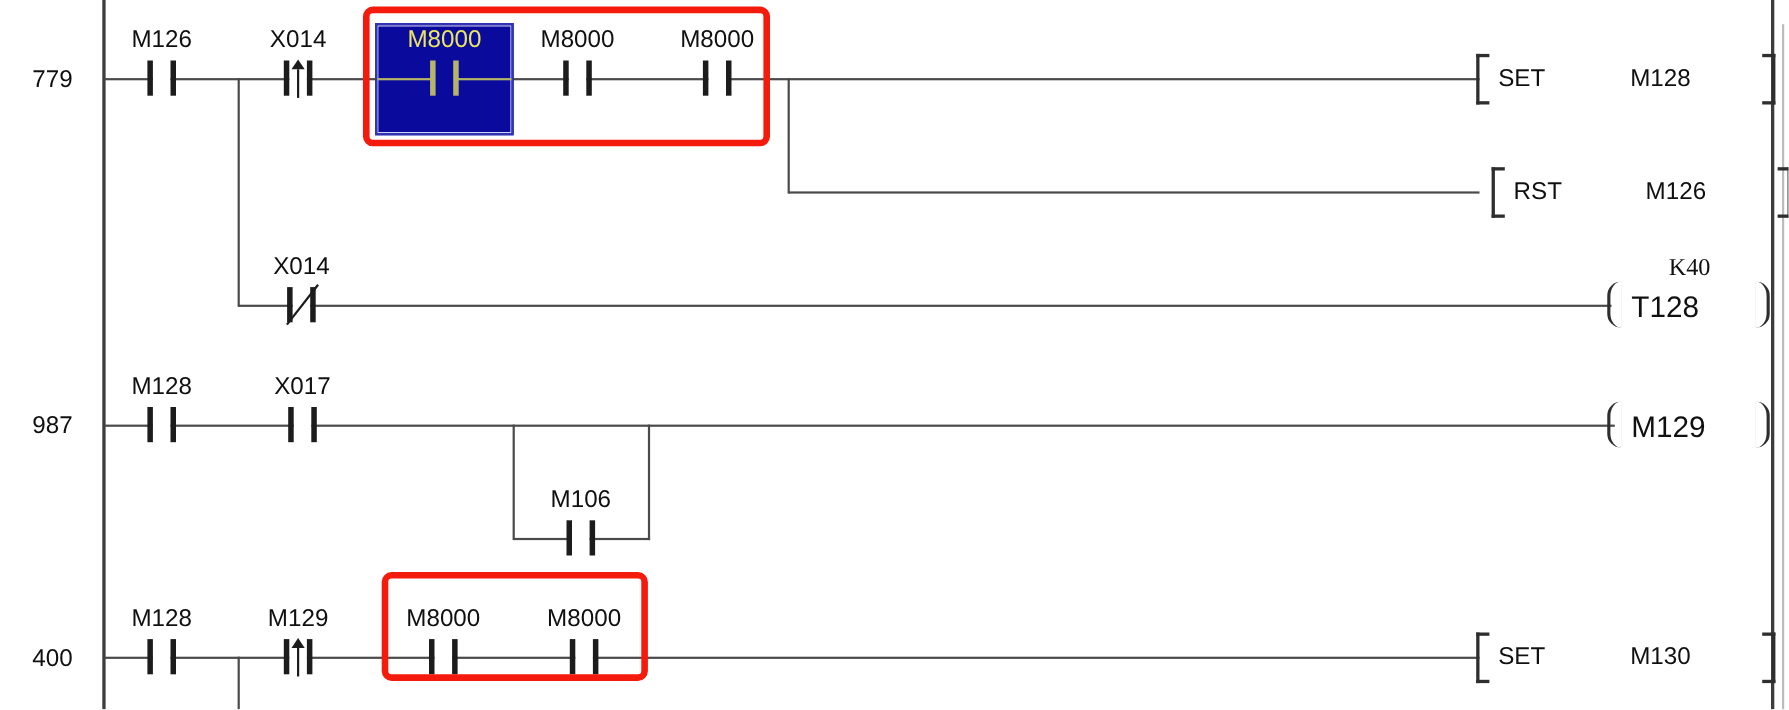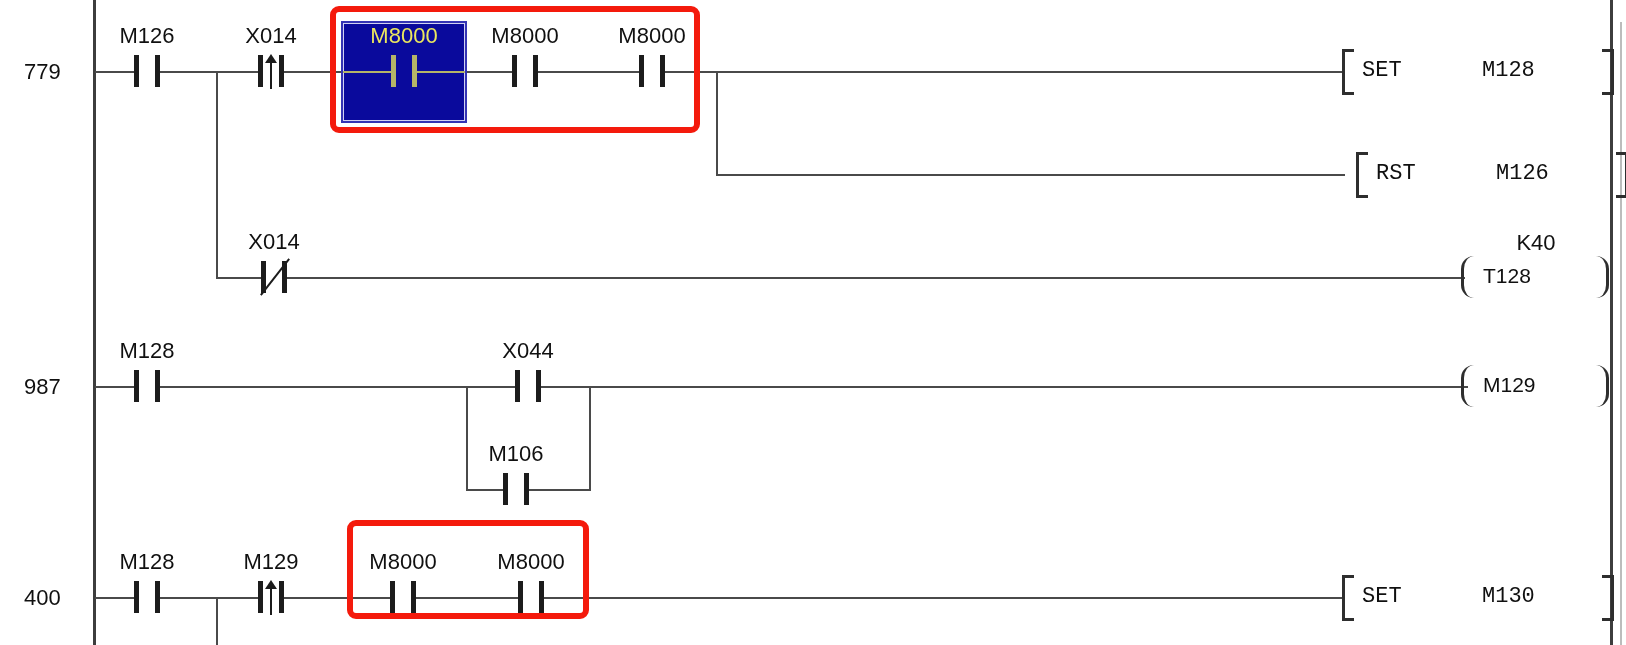--- a/index.html
+++ b/index.html
@@ -2,21 +2,21 @@
 <html><head>
 <meta charset="utf-8">
 <style>
   html,body{margin:0;padding:0;background:#fff;}
   .canvas{position:relative;width:1626px;height:645px;background:#ffffff;overflow:hidden;
           font-family:"Liberation Sans","DejaVu Sans",sans-serif;color:#111;}
   .wire-h{position:absolute;height:2px;background:#4a4a4a;}
   .wire-v{position:absolute;width:2px;background:#4a4a4a;}
   .bus{position:absolute;width:3px;background:#3d3d3d;top:0;height:645px;}
   .pane-line{position:absolute;width:2px;background:#bcbcbc;}
-  .rung-num{position:absolute;left:24px;width:66px;text-align:left;font-size:22px;color:#101010;}
+  .rung-num{position:absolute;left:0;width:66px;text-align:right;font-size:22px;color:#101010;}
 
   .contact{position:absolute;width:120px;height:80px;}
   .clabel{position:absolute;left:0;top:0;width:100%;height:28px;text-align:center;
           font-size:22px;line-height:26px;color:#101010;white-space:nowrap;}
   .mask{position:absolute;left:52px;top:32px;width:16px;height:32px;background:#ffffff;}
   .bar{position:absolute;top:32px;width:5px;height:32px;background:#1c1c1c;}
   .b1{left:47px;} .b2{left:68px;}
   .pstem{position:absolute;left:59px;top:40px;width:2px;height:26px;background:#1c1c1c;}
   .phead{position:absolute;left:54px;top:31px;width:0;height:0;
          border-left:6px solid transparent;border-right:6px solid transparent;
@@ -27,24 +27,24 @@
   .contact.selected .clabel{color:#ebe75e;}
 
   .selbox{position:absolute;left:341px;top:21px;width:126px;height:102px;background:#0a0a9c;
           border:2px solid #3434b4;box-shadow:inset 0 0 0 1px #d2d2f2;box-sizing:border-box;}
   .olive-wire{position:absolute;height:2px;background:#b5b568;}
 
   .coil{position:absolute;width:160px;height:48px;}
   .paren{position:absolute;top:2px;width:13px;height:42px;box-sizing:border-box;}
   .pl{left:6px;border-left:3px solid #2e2e2e;border-radius:16px 0 0 16px;}
   .pr{right:6px;border-right:3px solid #2e2e2e;border-radius:0 16px 16px 0;}
-  .coil-label{position:absolute;left:28px;top:10px;font-size:21px;color:#101010;white-space:nowrap;}
+  .coil-label{position:absolute;left:28px;top:10px;font-size:27px;color:#101010;white-space:nowrap;}
   .klabel{position:absolute;width:80px;text-align:center;font-size:22px;color:#101010;}
 
-  .instr{position:absolute;width:272px;height:46px;font-family:Liberation Mono, monospace;}
+  .instr{position:absolute;width:272px;height:46px;}
   .lbr,.rbr{position:absolute;top:0;bottom:0;width:12px;box-sizing:border-box;}
   .lbr{left:0;border:3px solid #2e2e2e;border-right:none;}
   .rbr{right:0;border:3px solid #2e2e2e;border-left:none;}
   .op{position:absolute;left:20px;top:9px;font-size:22px;color:#101010;}
   .operand{position:absolute;left:140px;top:9px;font-size:22px;color:#101010;}
 
   .redbox{position:absolute;border:6px solid #f41a0c;border-radius:9px;box-sizing:border-box;}
 </style>
 </head>
 <body>
@@ -121,30 +121,30 @@
     <div class="ncslash"></div>
   </div>
 
   <div class="contact" style="left:87px;top:338px;">
     <div class="clabel">M128</div>
     <div class="mask"></div>
     <div class="bar b1"></div>
     <div class="bar b2"></div>
   </div>
 
-
-
-  <div class="contact" style="left:468px;top:338px;">
-    <div class="clabel">X044</div>
-    <div class="mask"></div>
-    <div class="bar b1"></div>
-    <div class="bar b2"></div>
-  </div>
-
-  <div class="contact" style="left:456px;top:441px;">
+  <div class="contact" style="left:215px;top:338px;">
+    <div class="clabel">X017</div>
+    <div class="mask"></div>
+    <div class="bar b1"></div>
+    <div class="bar b2"></div>
+  </div>
+
+
+
+  <div class="contact" style="left:468px;top:441px;">
     <div class="clabel">M106</div>
     <div class="mask"></div>
     <div class="bar b1"></div>
     <div class="bar b2"></div>
   </div>
 
   <div class="contact" style="left:87px;top:549px;">
     <div class="clabel">M128</div>
     <div class="mask"></div>
     <div class="bar b1"></div>
@@ -188,21 +188,21 @@
     <div class="rbr"></div>
   </div>
 
   <div class="instr" style="left:1342px;top:575px;">
     <div class="lbr"></div>
     <span class="op">SET</span>
     <span class="operand">M130</span>
     <div class="rbr"></div>
   </div>
 
-  <div class="klabel" style="left:1496px;top:230px;">K40</div>
+  <div class="klabel" style="left:1496px;top:230px;font-family:Liberation Serif, serif;">K40</div>
   <div class="coil" style="left:1455px;top:254px;">
     <div class="paren pl"></div>
     <div class="coil-label">T128</div>
     <div class="paren pr"></div>
   </div>
 
   <div class="coil" style="left:1455px;top:363px;">
     <div class="paren pl"></div>
     <div class="coil-label">M129</div>
     <div class="paren pr"></div>

